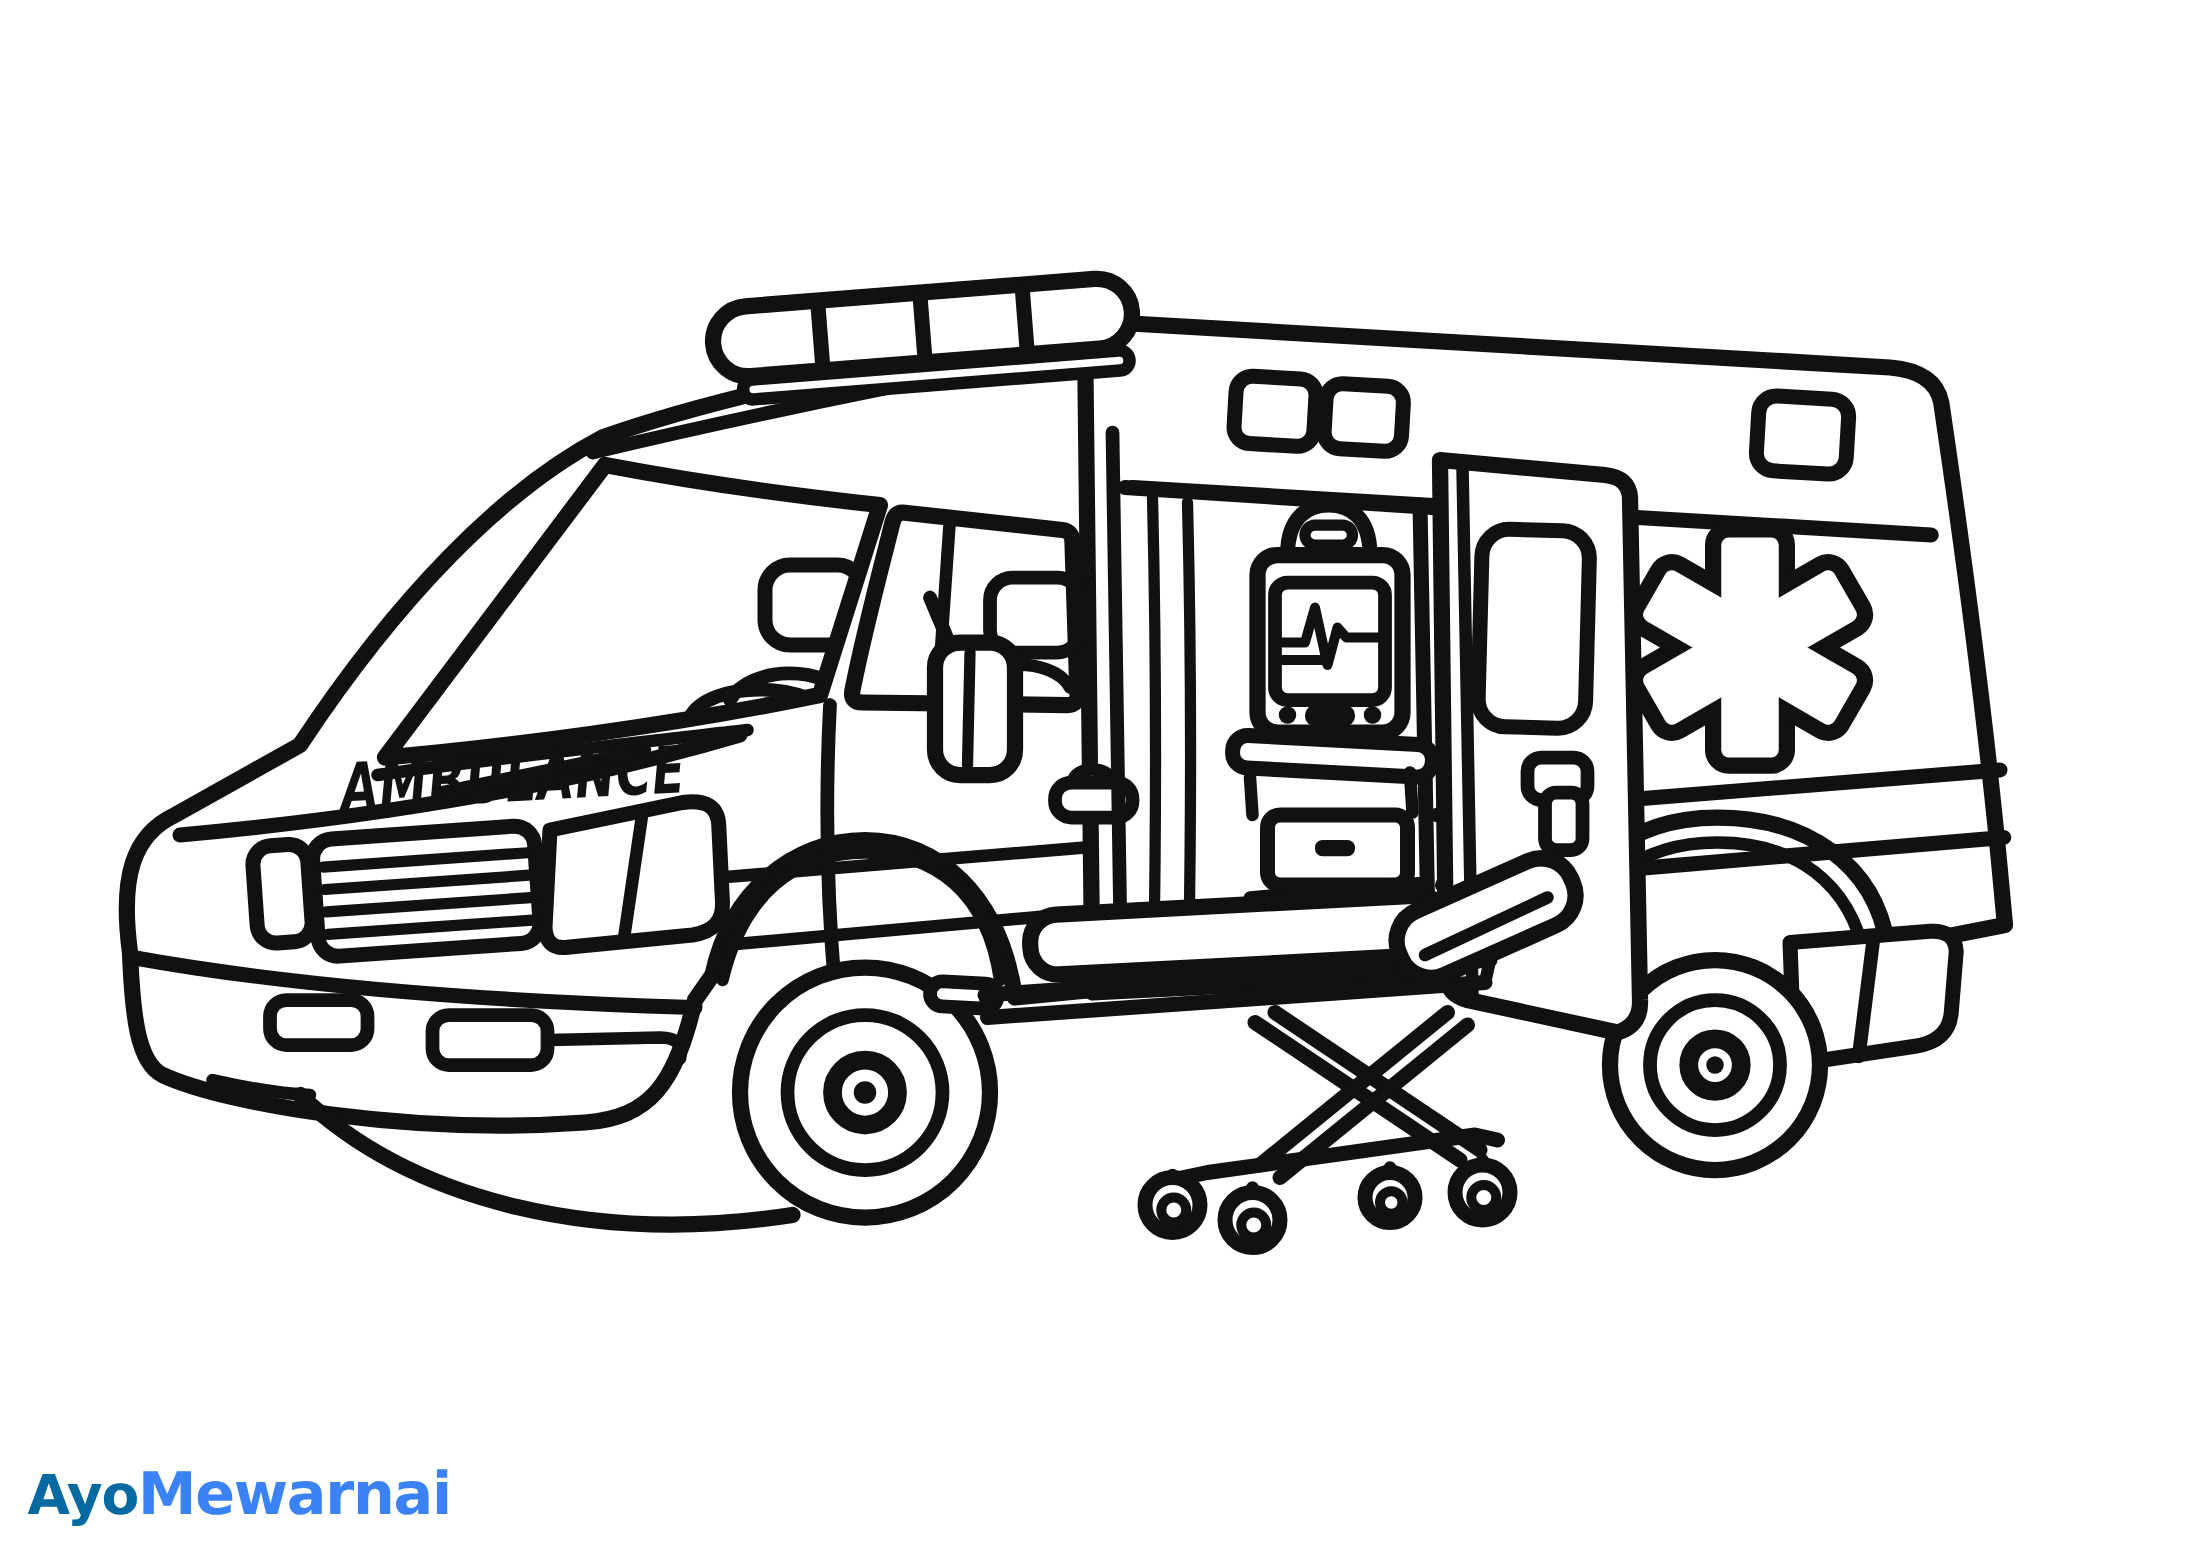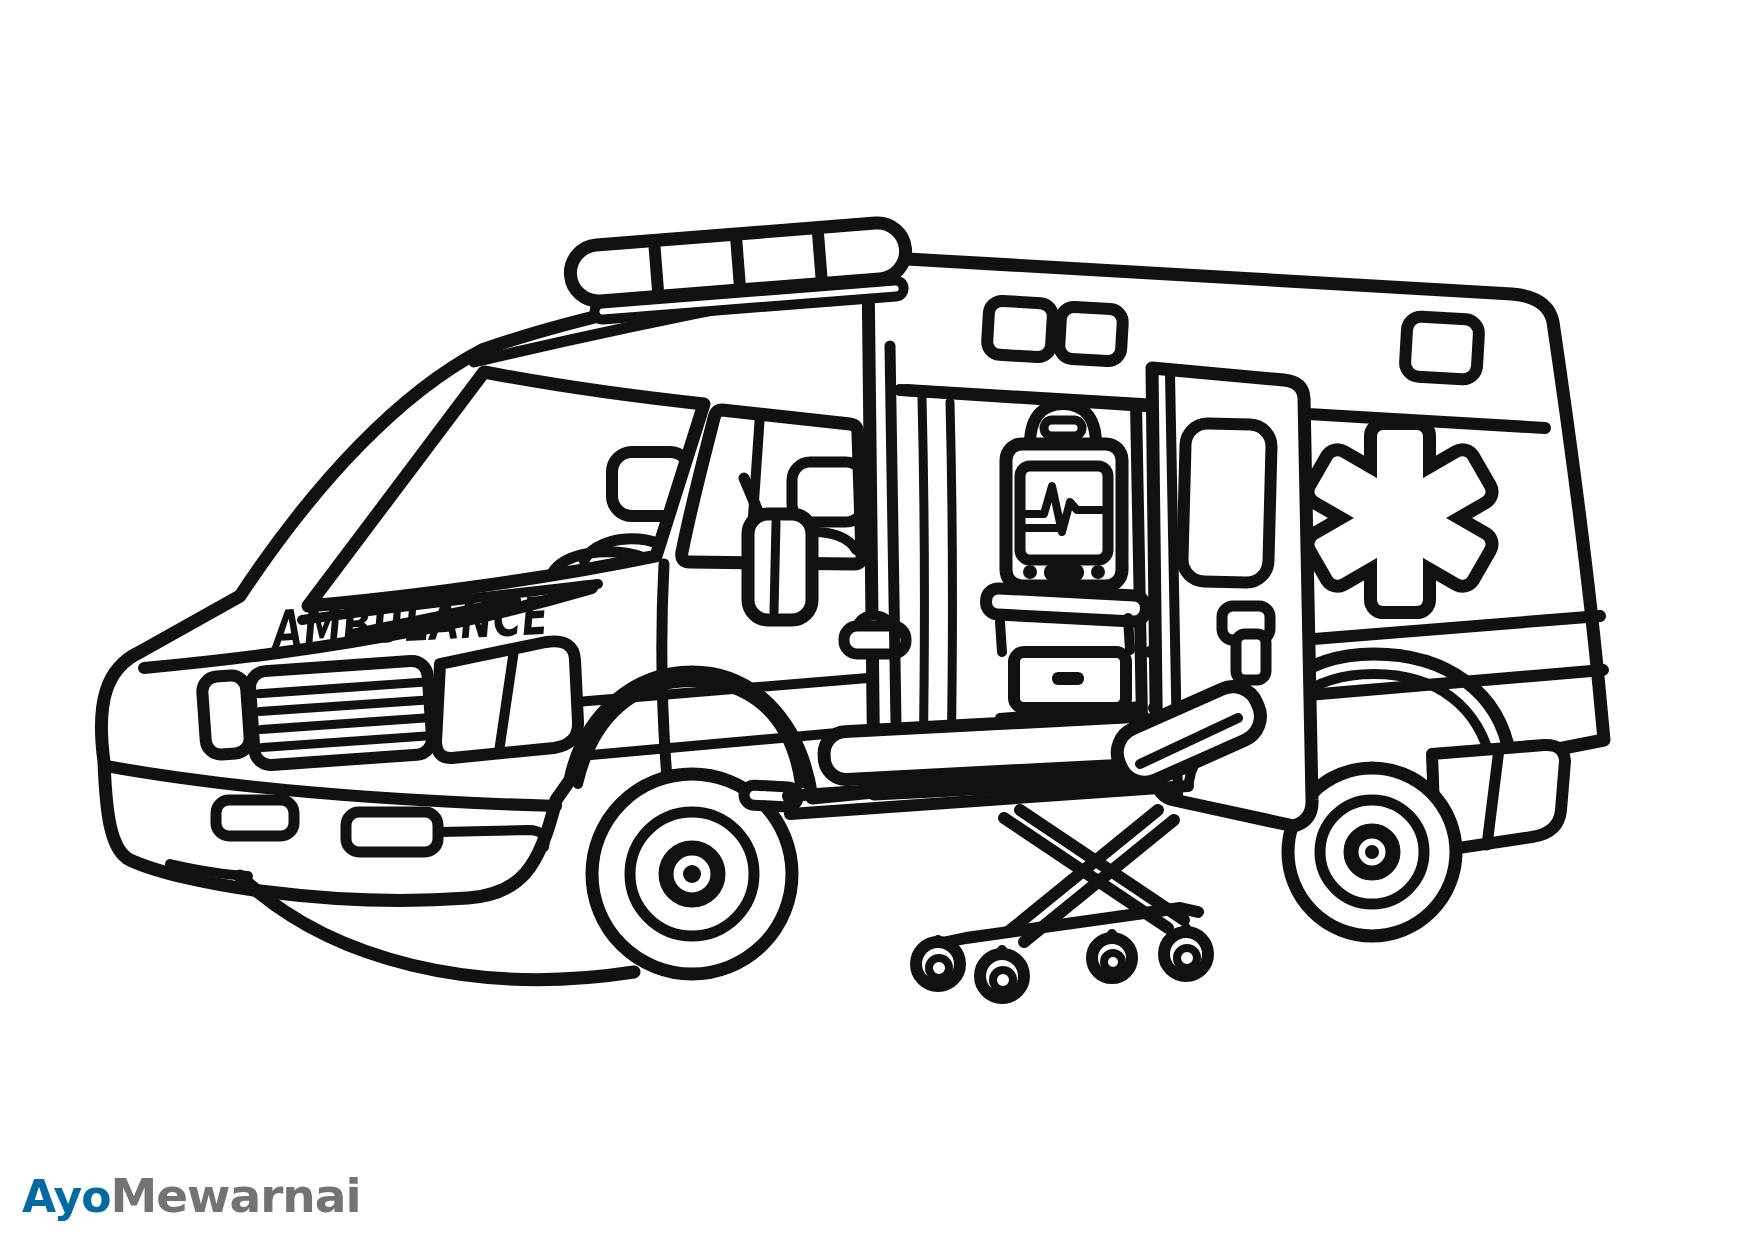--- a/index.html
+++ b/index.html
@@ -5,21 +5,21 @@
   html,body{margin:0;padding:0;background:#fff;}
   body{width:1754px;height:1241px;position:relative;overflow:hidden;
        font-family:"DejaVu Sans","Liberation Sans",sans-serif;}
   .page{position:absolute;inset:0;background:#ffffff;}
   svg{position:absolute;left:0;top:0;}
   .ambulance-text{font-family:"DejaVu Sans","Liberation Sans",sans-serif;
        font-weight:bold;font-style:italic;letter-spacing:1px;}
   .watermark{position:absolute;left:22px;top:1168px;display:flex;align-items:baseline;
        user-select:none;}
   .wm-ayo{font-size:44px;font-weight:800;color:#0369a1;letter-spacing:-1px;}
-  .wm-mewarnai{font-size:47px;font-weight:800;color:#737373;letter-spacing:-1px;}
+  .wm-mewarnai{font-size:47px;font-weight:800;color:#3b82f6;letter-spacing:-1px;}
 </style>
 </head>
 <body>
 
 <div class="page">
 <svg width="1754" height="1241" viewBox="0 0 1754 1241" stroke="#111" stroke-width="13" fill="none" stroke-linecap="round" stroke-linejoin="round">
 
   <g>
     <path fill="#fff" d="M 856 256 L 1512 294 Q 1548 297 1553 322 C 1568 424 1588 566 1601 708 L 1604 740 L 1558 749 L 1510 756 C 1500 692 1446 654 1374 654 C 1302 654 1252 696 1241 768 L 1148 780 L 874 794 L 856 256 Z"></path>
     <rect fill="#fff" stroke-width="12" x="988" y="302" width="64" height="54" rx="13" transform="rotate(3.3 1020 329)"></rect>

